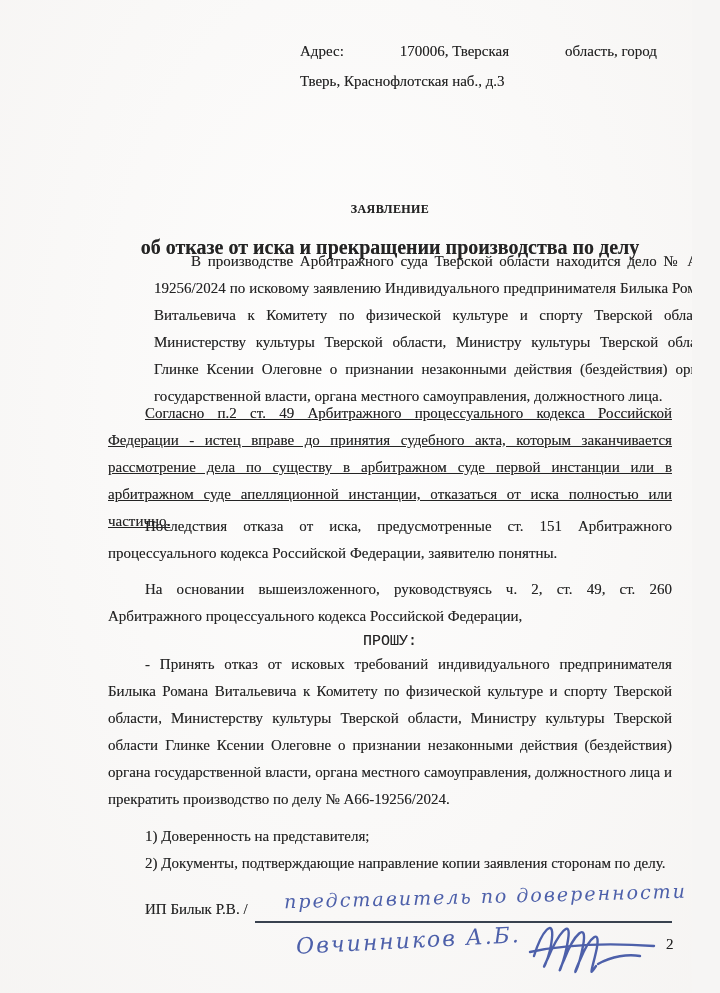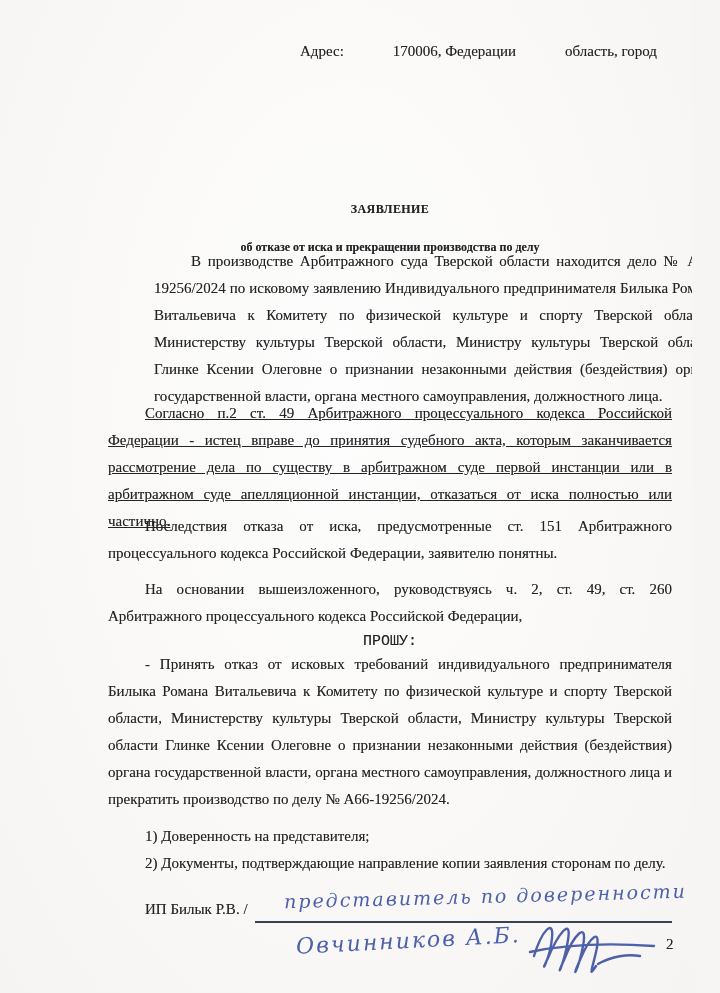--- a/index.html
+++ b/index.html
@@ -23,21 +23,21 @@
   }
   
   .addr{
     position:absolute;left:300px;top:36px;width:357px;
     line-height:30px;
   }
   .addr-line1{display:flex;justify-content:space-between;}
   
   .title-block{position:absolute;left:108px;top:196px;width:564px;text-align:center;}
   .title-main{font-weight:bold;font-size:12px;letter-spacing:0.4px;}
-  .title-sub{font-weight:bold;font-size:12px;margin-top:11px;}
+  .title-sub{font-weight:bold;font-size:20px;margin-top:11px;}
   
   .para{
     position:absolute;left:108px;width:564px;
     text-align:justify;
     text-indent:37px;
   }
   .p1{top:248px;margin-left:46px;}
   .p2{top:400px;text-decoration:underline;}
   .p3{top:513px;}
   .p4{top:576px;}
@@ -73,23 +73,24 @@
   .page-number{position:absolute;left:666px;top:931px;font-size:15px;}
 </style>
 </head>
 <body>
 
 <div class="page">
 
   <div class="addr txt">
     <div class="addr-line1">
       <span>Адрес:</span>
-      <span>170006, Федерации</span>
+      <span>170006, Тверская</span>
       <span>область, город</span>
     </div>
+    <div>Тверь, Краснофлотская наб., д.3</div>
   </div>
 
   <div class="title-block txt">
     <div class="title-main">ЗАЯВЛЕНИЕ</div>
     <div class="title-sub">об отказе от иска и прекращении производства по делу</div>
   </div>
 
   <div class="para txt p1">В производстве Арбитражного суда Тверской области находится дело № А66-19256/2024 по исковому заявлению Индивидуального предпринимателя Билыка Романа Витальевича к Комитету по физической культуре и спорту Тверской области, Министерству культуры Тверской области, Министру культуры Тверской области Глинке Ксении Олеговне о признании незаконными действия (бездействия) органа государственной власти, органа местного самоуправления, должностного лица.</div>
   <div class="para txt p2">Согласно п.2 ст. 49 Арбитражного процессуального кодекса Российской Федерации - истец вправе до принятия судебного акта, которым заканчивается рассмотрение дела по существу в арбитражном суде первой инстанции или в арбитражном суде апелляционной инстанции, отказаться от иска полностью или частично.</div>
   <div class="para txt p3">Последствия отказа от иска, предусмотренные ст. 151 Арбитражного процессуального кодекса Российской Федерации, заявителю понятны.</div>

